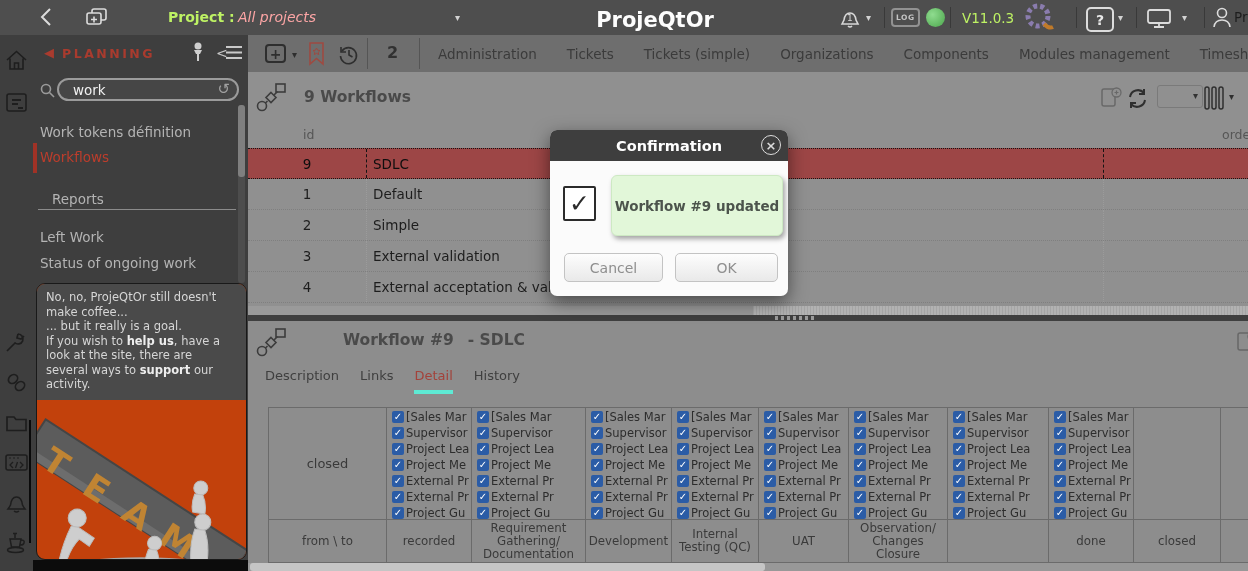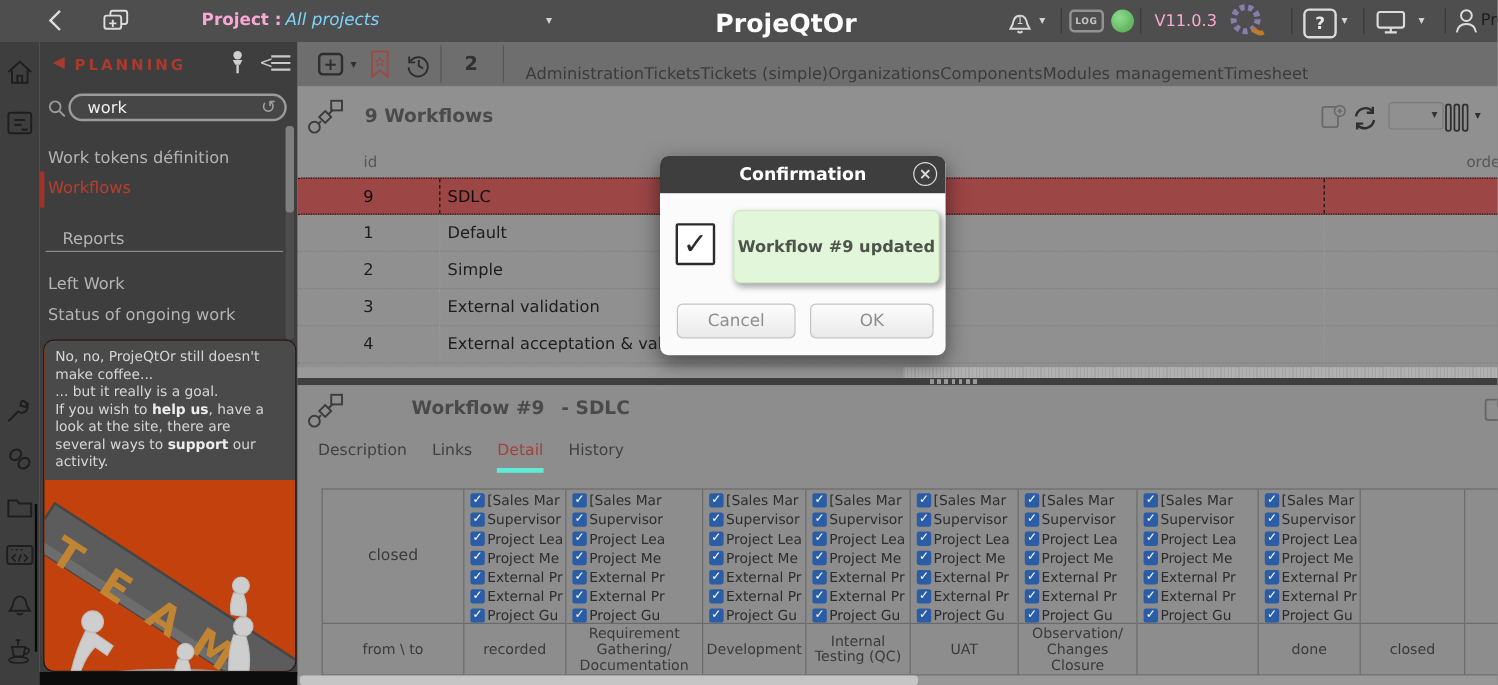--- a/index.html
+++ b/index.html
@@ -6,21 +6,21 @@
   #app{position:relative;width:1248px;height:571px;overflow:hidden;
        font-family:"DejaVu Sans","Liberation Sans",sans-serif;
        -webkit-font-smoothing:antialiased;color:#222;}
   .abs{position:absolute;}
   svg{display:block;}
   .caret{font-size:10px;color:#d2d2d2;line-height:10px;}
 
   
   #topbar{position:absolute;left:0;top:0;width:1248px;height:35px;background:#4e4e4e;}
   .tb-sep{position:absolute;top:7px;width:1px;height:21px;background:#393939;}
-  .tb-text{color:#f9a8d4;font-size:14px;}
+  .tb-text{color:#bef264;font-size:14px;}
   #app-title{font-weight:bold;font-size:21px;color:#fdfdfd;}
   .badge-log{position:absolute;left:891px;top:8px;border:2px solid #929292;border-radius:4px;
      color:#c3c3c3;font-size:7.5px;font-weight:bold;padding:3px 3px;letter-spacing:.5px;}
   #status-dot{position:absolute;left:926px;top:8px;width:19px;height:19px;border-radius:50%;}
   .help-box{position:absolute;left:1086px;top:7px;width:24px;height:21px;border:2px solid #dcdcdc;
      border-radius:5px;color:#e9e9e9;font-weight:bold;font-size:14px;display:flex;
      align-items:center;justify-content:center;}
 
   
   #rail{position:absolute;left:0;top:35px;width:33px;height:536px;background:#3e3e3e;}
@@ -53,21 +53,21 @@
   #sb-bottom{position:absolute;left:0;top:525px;width:215px;height:11px;background:#0c0c0c;}
 
   
   #main-tabbar{position:absolute;left:248px;top:35px;width:1000px;height:37px;background:#6e6e6e;}
   .mtb-sep{position:absolute;top:3px;width:1px;height:31px;background:#555;}
   #plus-btn{position:absolute;left:17px;top:9px;width:21px;height:19px;border:2px solid #2e2e2e;
       border-radius:4px;color:#2e2e2e;font-weight:bold;font-size:14px;display:flex;align-items:center;
       justify-content:center;box-sizing:border-box;}
   #open-count{position:absolute;left:139px;top:8px;font-size:16px;font-weight:bold;color:#313131;}
   #module-tabs{position:absolute;left:190px;top:0;right:0;height:37px;display:flex;
-      align-items:center;margin-top:8px;}
+      align-items:center;gap:30px;}
   .mtab{font-size:13.5px;color:#3b3b3b;white-space:nowrap;}
 
   
   #wf-panel{position:absolute;left:248px;top:72px;width:1000px;height:243px;background:#909090;}
   .panel-title{font-weight:bold;font-size:15.5px;color:#4a4a4a;}
   #wf-title{position:absolute;left:56px;top:16px;}
   .col-head{position:absolute;top:55px;font-size:12.5px;color:#565656;}
   #wf-rows{position:absolute;left:0;top:76px;width:1000px;}
   .wf-row{position:relative;height:31px;display:flex;align-items:center;
       border-bottom:1px dotted #7f7f7f;box-sizing:border-box;font-size:13.5px;color:#1d1d1d;}
@@ -141,21 +141,21 @@
         </svg>
     </div>
     <div class="abs" style="left:84px;top:7px;">
       <svg width="24" height="21" viewBox="0 0 24 21">
         <rect x="8" y="2" width="14" height="11" rx="2" fill="none" stroke="#dcdcdc" stroke-width="1.6"></rect>
         <rect x="3" y="6" width="14" height="11" rx="2" fill="#4e4e4e" stroke="#dcdcdc" stroke-width="1.6"></rect>
         <path d="M10 9.5 v6 M7 12.5 h6" stroke="#dcdcdc" stroke-width="1.6"></path>
       </svg>
     </div>
     <div class="abs tb-text" style="left:168px;top:9px;font-weight:bold;">Project :</div>
-    <div class="abs tb-text" style="left:238px;top:9px;font-style:italic;color:#7dd3fc;">All projects</div>
+    <div class="abs tb-text" style="left:238px;top:9px;font-style:italic;color:#fca5a5;">All projects</div>
     <div class="abs caret" style="left:455px;top:13px;">▾</div>
     <div class="abs" id="app-title" style="left:655px;top:8px;transform:translateX(-50%);">ProjeQtOr</div>
 
     <div class="abs" style="left:838px;top:5px;">
       <svg width="24" height="25" viewBox="0 0 24 25">
         <path d="M4 19 q1-2 2-4 q1-7 6-7 q5 0 6 7 q1 2 2 4 z" fill="none" stroke="#d8d8d8" stroke-width="1.6"></path>
         <path d="M10 21 q2 2 4 0" fill="none" stroke="#d8d8d8" stroke-width="1.6"></path>
       </svg>
       <div class="abs" style="left:9px;top:8px;font-size:9px;color:#d8d8d8;">1</div>
     </div>

